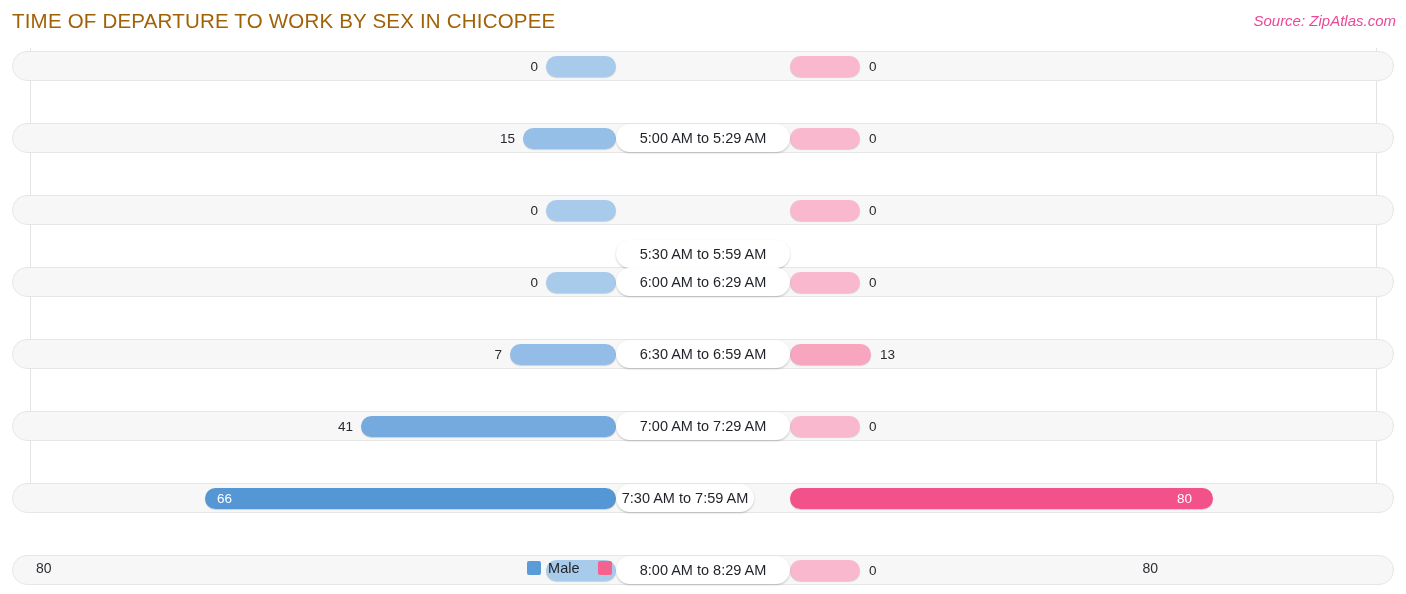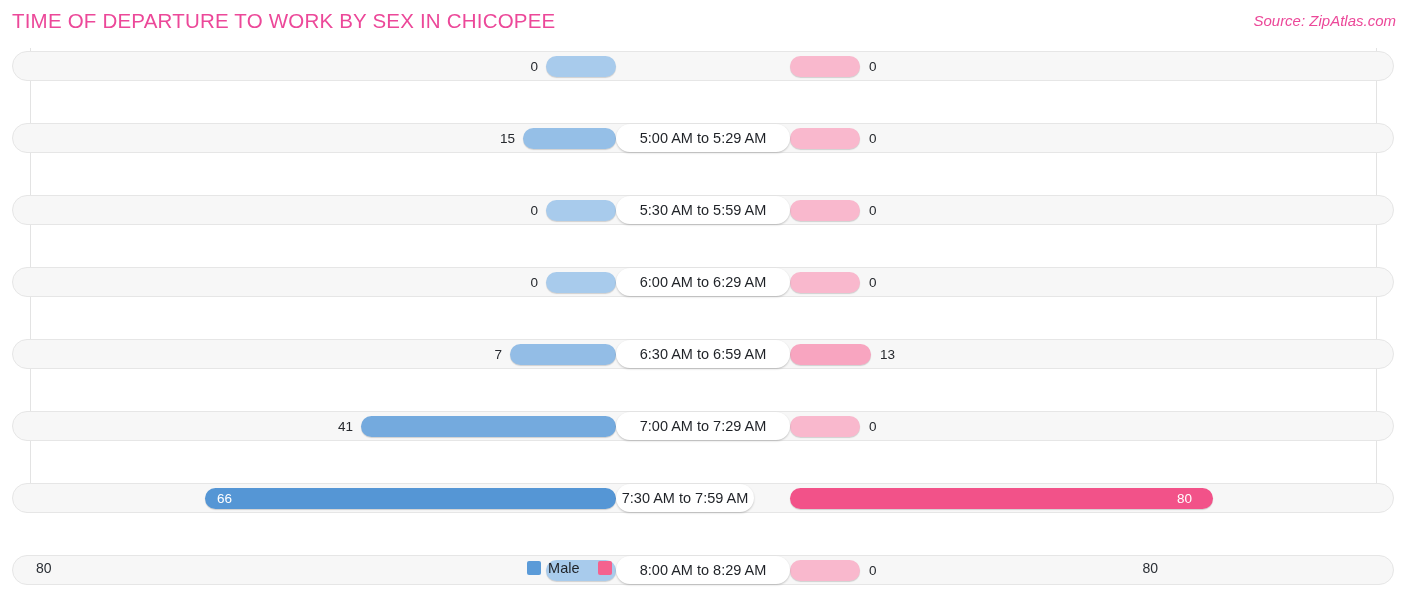--- a/index.html
+++ b/index.html
@@ -7,21 +7,21 @@
     width:1406px;height:594px;background:#ffffff;
     font-family:"Liberation Sans",sans-serif;
     -webkit-font-smoothing:antialiased;overflow:hidden;
   }
   .page{position:relative;width:1406px;height:594px;}
 
   
   .header{position:absolute;left:0;top:0;width:1406px;height:44px;}
   .title{
     position:absolute;left:12px;top:9px;
-    font-size:20.5px;color:#ec4899;letter-spacing:.2px;
+    font-size:20.5px;color:#a16207;letter-spacing:.2px;
     white-space:nowrap;
   }
   .source{
     position:absolute;right:10px;top:12px;
     font-size:15px;font-style:italic;color:#ec4899;
     white-space:nowrap;
   }
 
   
   .chart{position:absolute;left:0;top:48px;width:1406px;height:508px;}
@@ -100,21 +100,21 @@
         <div class="val val-left-out" style="left: 461px; width: 54px;">15</div>
         <div class="val val-right-out" style="left: 869px; width: 54px;">0</div>
         <div class="cat" style="left: 616px; width: 174px;">5:00 AM to 5:29 AM</div>
       </div>
       <div class="row" style="top: 72px;">
         <div class="track"></div>
         <div class="bar bar-male" style="left: 546px; width: 70px; background: rgb(168, 203, 236);"></div>
         <div class="bar bar-female" style="left: 790px; width: 70px; background: rgb(249, 184, 205);"></div>
         <div class="val val-left-out" style="left: 484px; width: 54px;">0</div>
         <div class="val val-right-out" style="left: 869px; width: 54px;">0</div>
-        <div class="cat" style="left: 616px; width: 174px;">5:30 AM to 5:59 AM</div>
+        <div class="cat" style="left: 616px; width: 174px; margin-top: 44px;">5:30 AM to 5:59 AM</div>
       </div>
       <div class="row" style="top: 108px;">
         <div class="track"></div>
         <div class="bar bar-male" style="left: 546px; width: 70px; background: rgb(168, 203, 236);"></div>
         <div class="bar bar-female" style="left: 790px; width: 70px; background: rgb(249, 184, 205);"></div>
         <div class="val val-left-out" style="left: 484px; width: 54px;">0</div>
         <div class="val val-right-out" style="left: 869px; width: 54px;">0</div>
         <div class="cat" style="left: 616px; width: 174px;">6:00 AM to 6:29 AM</div>
       </div>
       <div class="row" style="top: 144px;">

